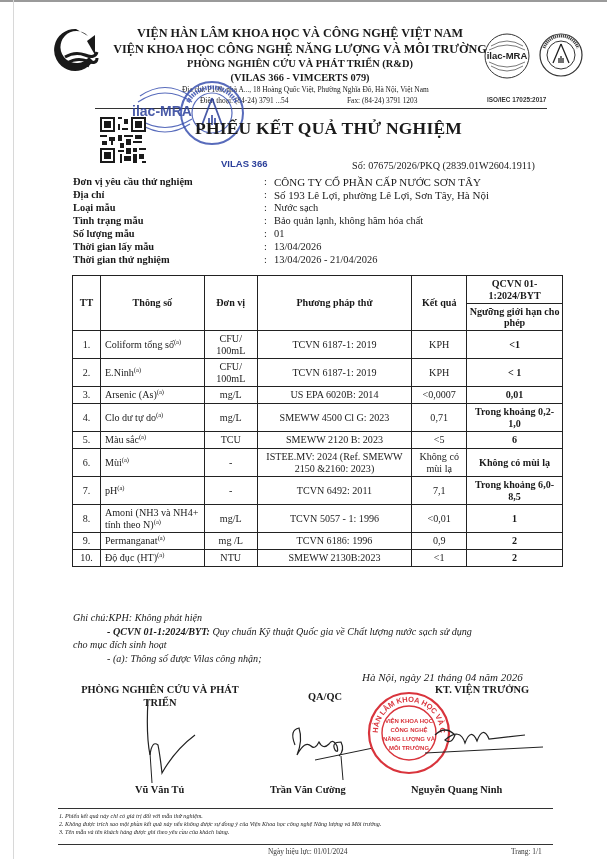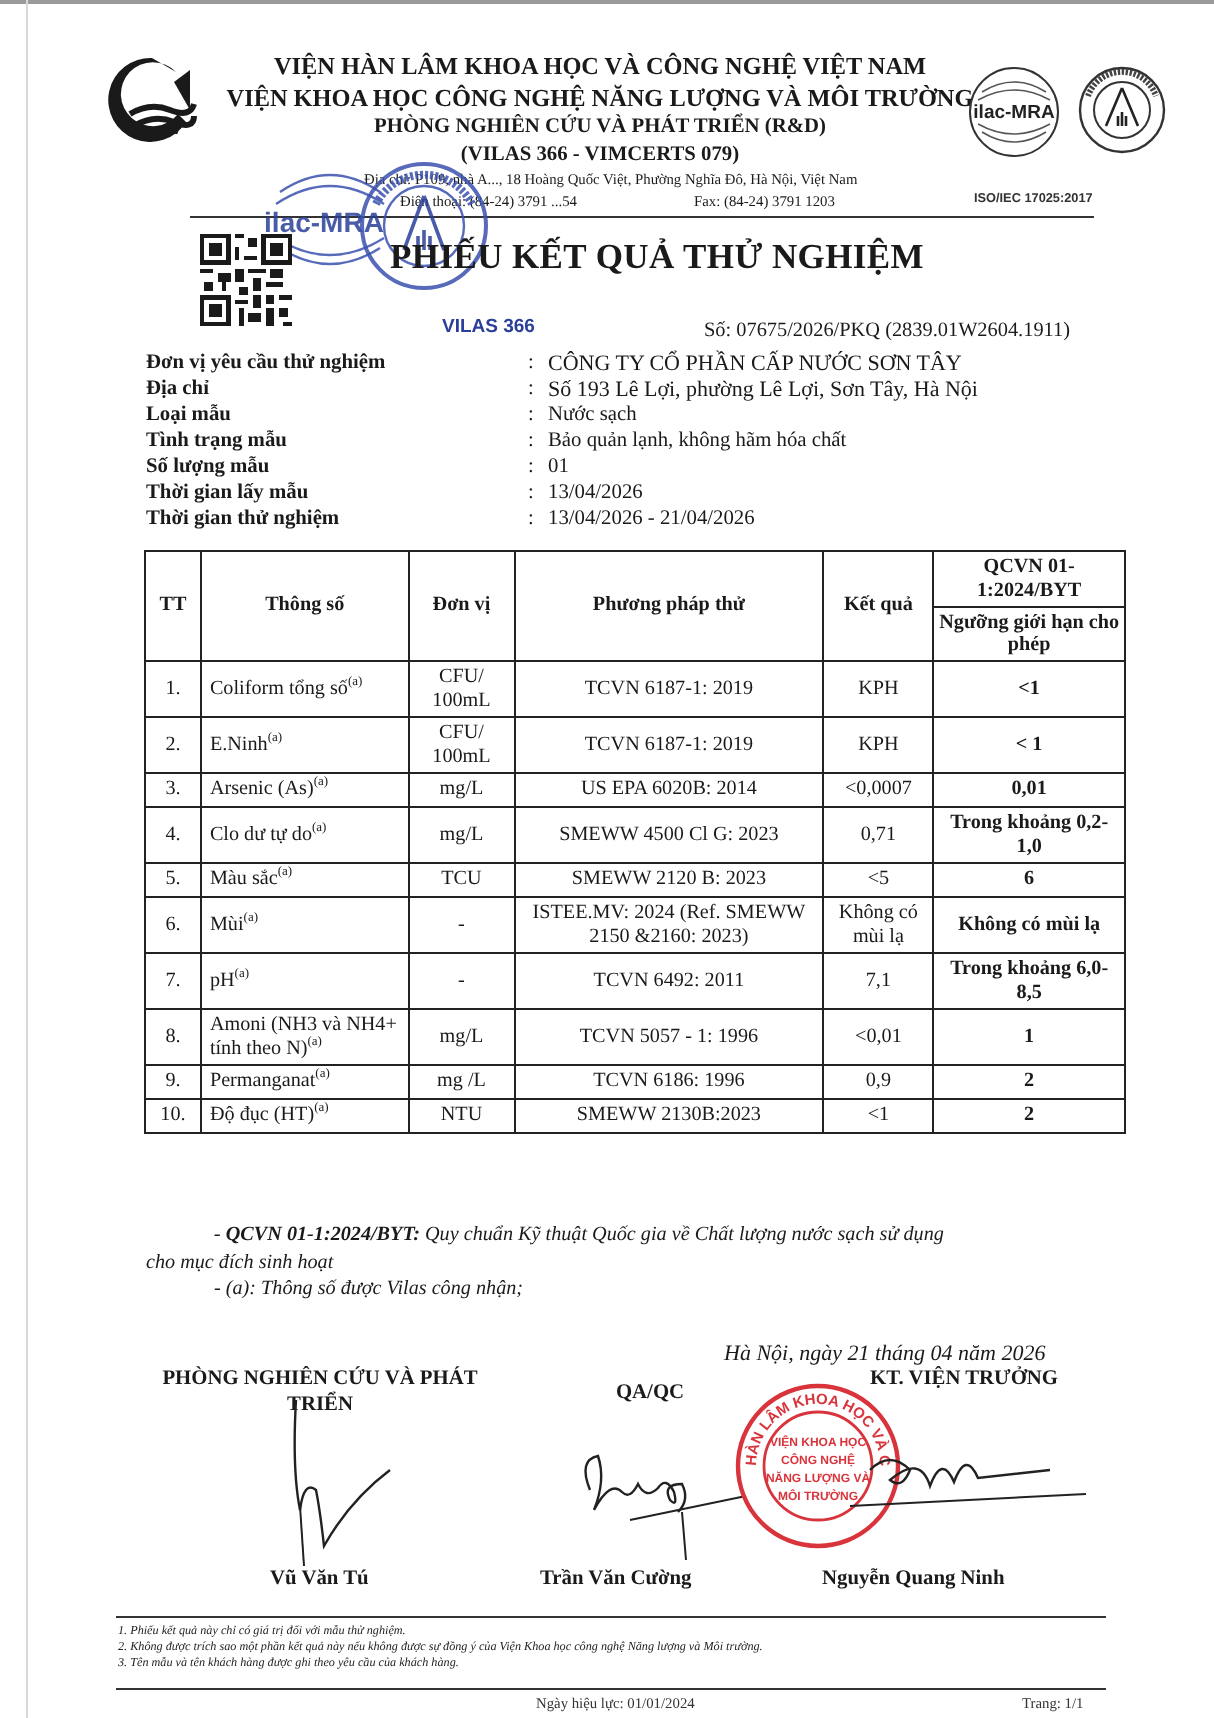--- a/index.html
+++ b/index.html
@@ -288,20 +288,21 @@
     <td class="p"><span>Độ đục (HT)</span><sup>(a)</sup></td>
     <td>NTU</td>
     <td>SMEWW 2130B:2023</td>
     <td>&lt;1</td>
     <td class="lim">2</td>
   </tr>
 </tbody>
   </table>
 
 <div class="abs notes">
+  <div>Ghi chú:KPH: Không phát hiện</div>
   <div class="ind"><b>- QCVN 01-1:2024/BYT:</b><span> Quy chuẩn Kỹ thuật Quốc gia về Chất lượng nước sạch sử dụng</span></div>
   <div>cho mục đích sinh hoạt</div>
   <div class="ind">- (a): Thông số được Vilas công nhận;</div>
 </div>
 
 <div class="abs date">Hà Nội, ngày 21 tháng 04 năm 2026</div>
 <div class="abs sig sig1">PHÒNG NGHIÊN CỨU VÀ PHÁT TRIỂN</div>
 <div class="abs sig sig2">QA/QC</div>
 <div class="abs sig sig3">
   <div>KT. VIỆN TRƯỞNG</div>

